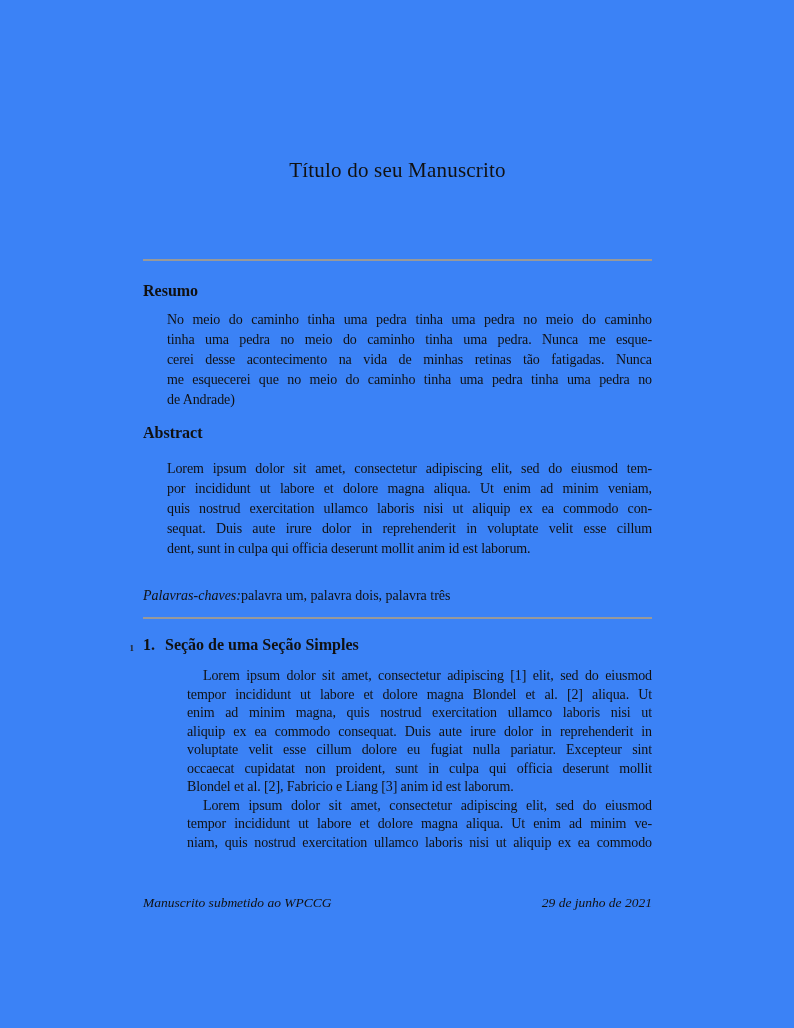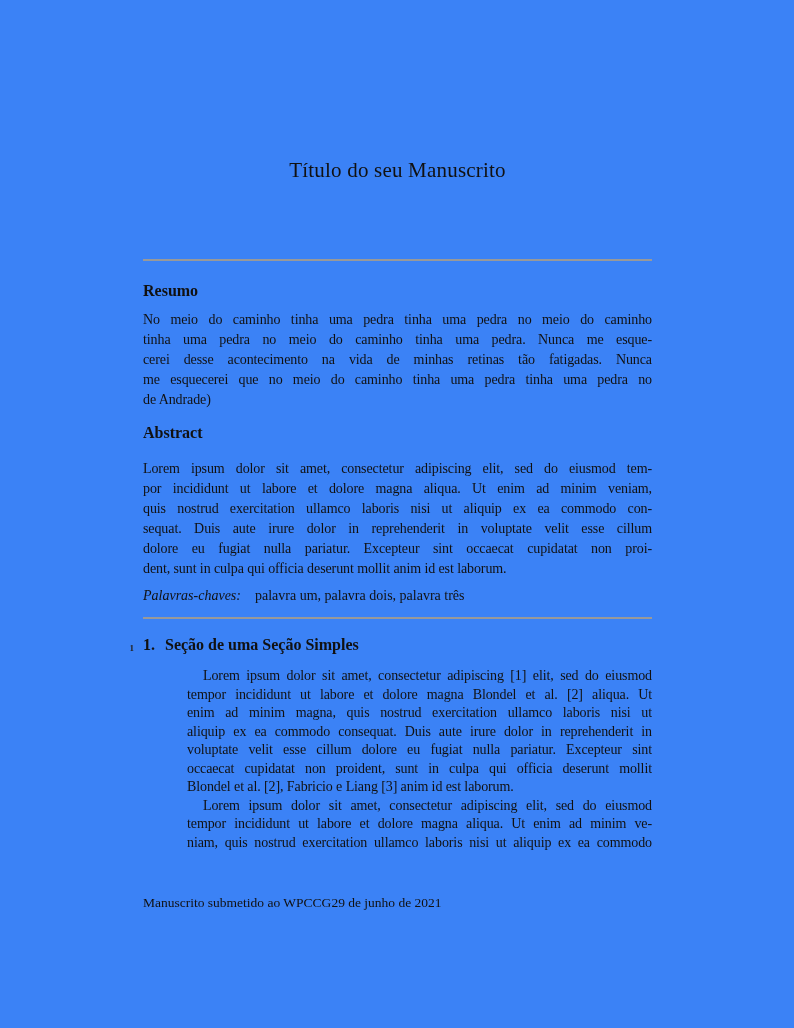--- a/index.html
+++ b/index.html
@@ -32,27 +32,27 @@
   #resumo-heading  { top: 282px; }
   #abstract-heading{ top: 424px; }
 
   
   .para { left: 143px; width: 509px; font-size: 14px; letter-spacing: -0.1px; }
   #resumo-para   { top: 310px; }
   #abstract-para { top: 459px; }
   .jline {
     line-height: 20px; height: 20px;
     text-align: justify; text-align-last: justify;
-    overflow: hidden; white-space: normal;
+    overflow: hidden; white-space: normal; margin-left: 24px;
   }
   .jline.lastline { text-align-last: left; }
 
   
   #keywords-line { top: 588px; left: 143px; width: 509px; font-size: 14px; }
-  #keywords-label { font-style: italic; margin-right: 14px; }
+  #keywords-label { font-style: italic; }
 
   
   #section1-heading {
     top: 636px; left: 143px; width: 509px;
     font-weight: bold; font-size: 16px;
   }
   #section1-number { display: inline-block; margin-right: 10px; }
   .lnum {
     position: absolute; left: -39px; width: 30px;
     text-align: right;
@@ -64,22 +64,22 @@
   
   #section1-body { top: 667px; left: 143px; width: 509px; font-size: 14px; letter-spacing: -0.1px; }
   #section1-body .bodyrow { position: relative; line-height: 18.5px; height: 18.5px;
     text-align: justify; text-align-last: justify; overflow: hidden; margin-left: 44px; }
   #section1-body .bodyrow.lastline { text-align-last: left; }
   #section1-body .bodyrow.indent { text-indent: 16px; }
 
   
   #page-footer {
     top: 895px; left: 143px; width: 509px;
-    display: flex; 
-    font-size: 13.5px;
+    display: flex; justify-content: space-between;
+    font-style: italic; font-size: 13.5px;
   }
 </style>
 </head>
 <body>
 
 <div id="page">
 
   <div id="doc-title" class="abs">Título do seu Manuscrito</div>
 
   <div id="rule-top" class="abs fm-rule"></div>
@@ -94,21 +94,20 @@
     <div class="jline lastline">de Andrade)</div>
   </div>
 
   <div id="abstract-heading" class="abs block-heading">Abstract</div>
 
   <div id="abstract-para" class="abs para">
     <div class="jline">Lorem ipsum dolor sit amet, consectetur adipiscing elit, sed do eiusmod tem-</div>
     <div class="jline">por incididunt ut labore et dolore magna aliqua. Ut enim ad minim veniam,</div>
     <div class="jline">quis nostrud exercitation ullamco laboris nisi ut aliquip ex ea commodo con-</div>
     <div class="jline">sequat. Duis aute irure dolor in reprehenderit in voluptate velit esse cillum</div>
-    <div class="jline">dolore eu fugiat nulla pariatur. Excepteur sint occaecat cupidatat non proi-</div>
     <div class="jline lastline">dent, sunt in culpa qui officia deserunt mollit anim id est laborum.</div>
   </div>
 
   <div id="keywords-line" class="abs">
     <span id="keywords-label">Palavras-chaves:</span><span>palavra um, palavra dois, palavra três</span>
   </div>
 
   <div id="rule-bottom" class="abs fm-rule"></div>
 
   <div id="section1-heading" class="abs">

